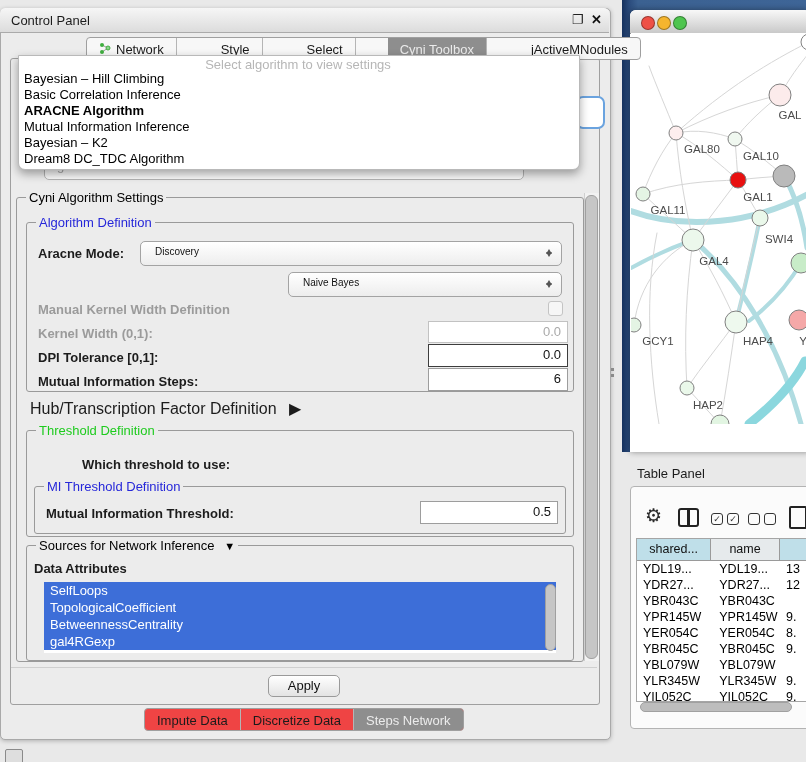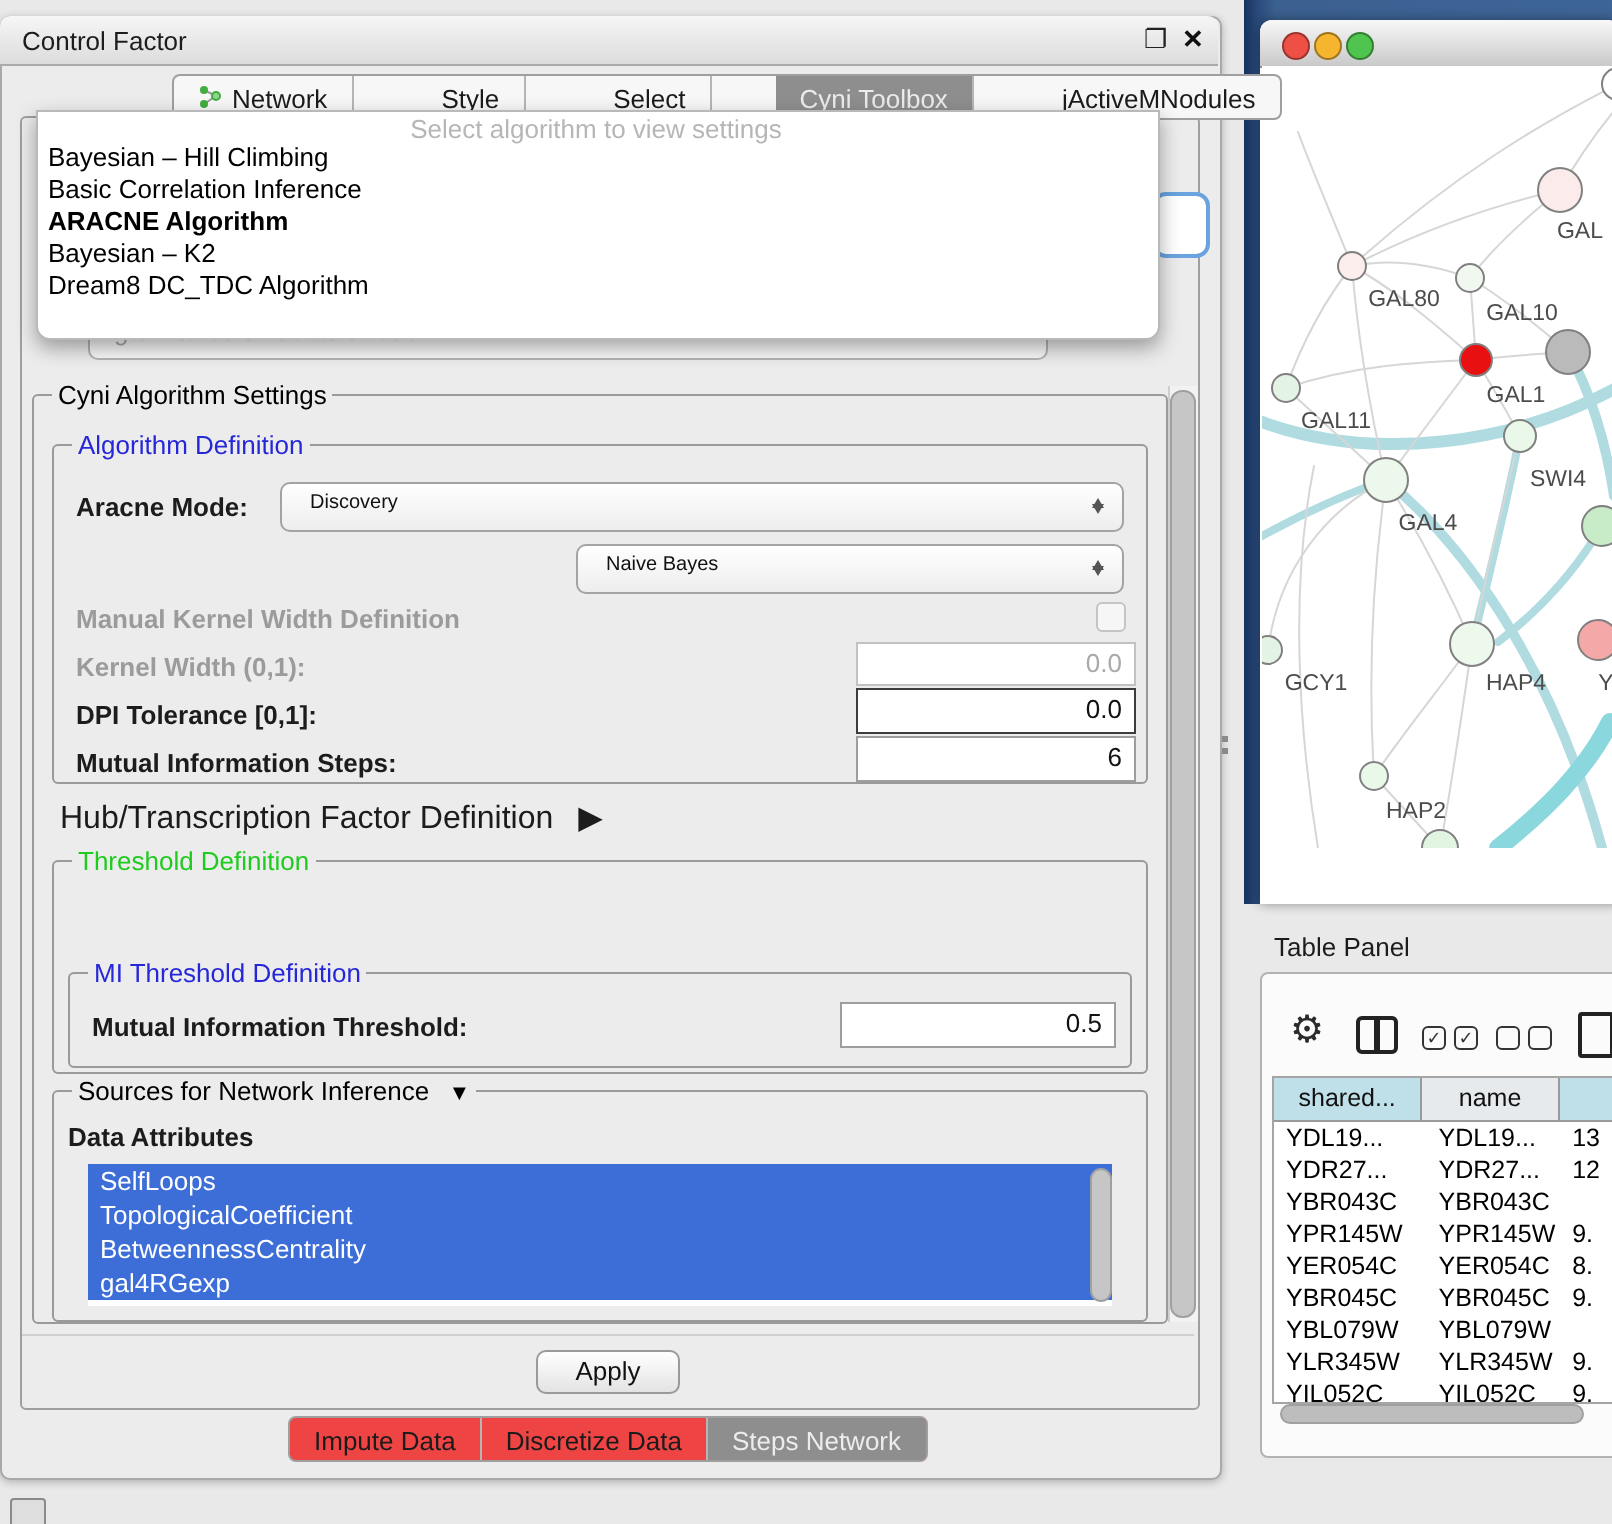--- a/index.html
+++ b/index.html
@@ -113,21 +113,21 @@
              background:#dedede;z-index:2;}
   svg text{font-family:"Liberation Sans",sans-serif;}
 </style>
 </head>
 <body>
 
 <div id="stage">
 
   <div class="abs cp-win"></div>
   <div class="abs cp-titlebar"></div>
-  <div class="abs cp-title">Control Factor</div>
+  <div class="abs cp-title">Control Panel</div>
   <div class="abs win-float">❐</div>
   <div class="abs win-close">✕</div>
 
   <div class="abs top-tabs">
       <div class="tab">
         <span><svg width="12" height="12" viewBox="0 0 12 12">
             <line x1="3" y1="3" x2="9" y2="6" stroke="#9a9a9a"></line>
             <line x1="3" y1="10" x2="9" y2="6" stroke="#9a9a9a"></line>
             <circle cx="3" cy="3" r="2" fill="#3fae3f"></circle>
             <circle cx="3" cy="10" r="2" fill="#3fae3f"></circle>
@@ -155,20 +155,21 @@
   <div class="abs hidden-combo">
     <span>galFiltered.sif default node</span>
   </div>
 
   <div class="abs popup"></div>
   <div class="abs popup-ph">Select algorithm to view settings</div>
   <div class="abs dd-items">
       <div class="dd-item">Bayesian – Hill Climbing</div>
       <div class="dd-item">Basic Correlation Inference</div>
       <div class="dd-item sel">ARACNE Algorithm</div>
+      <div class="dd-item">Mutual Information Inference</div>
       <div class="dd-item">Bayesian – K2</div>
       <div class="dd-item">Dream8 DC_TDC Algorithm</div>
     </div>
 
   <div class="abs group" style="left:16px;top:197px;width:566px;height:463px;"></div>
   <div class="abs gtitle" style="left:26px;top:190px;">Cyni Algorithm Settings</div>
   <div class="abs vtrack" style="left:584px;top:193px;width:14px;height:468px;"></div>
   <div class="abs vthumb" style="left:585px;top:195px;width:11px;height:462px;"></div>
 
   <div class="abs group" style="left:26px;top:222px;width:546px;height:168px;"></div>
@@ -204,20 +205,21 @@
   </div>
 
   <div class="abs lbl plain" style="left:30px;top:399px;font-size:16px;">
     <span>Hub/Transcription Factor Definition</span>
     <span style="margin-left:8px;">▶</span>
   </div>
 
   <div class="abs group" style="left:26px;top:430px;width:546px;height:105px;"></div>
   <div class="abs gtitle green" style="left:36px;top:423px;">Threshold Definition</div>
 
+  <div class="abs lbl" style="left:60px;top:457px;width:170px;text-align:right;">Which threshold to use:</div>
 
   <div class="abs group" style="left:34px;top:486px;width:530px;height:46px;"></div>
   <div class="abs gtitle blue" style="left:44px;top:479px;">MI Threshold Definition</div>
   <div class="abs lbl" style="left:46px;top:506px;">Mutual Information Threshold:</div>
   <div class="abs field" style="left:420px;top:501px;width:136px;height:21px;">
     <span class="fv">0.5</span>
   </div>
 
   <div class="abs group" style="left:26px;top:545px;width:546px;height:114px;"></div>
   <div class="abs gtitle" style="left:36px;top:538px;">

